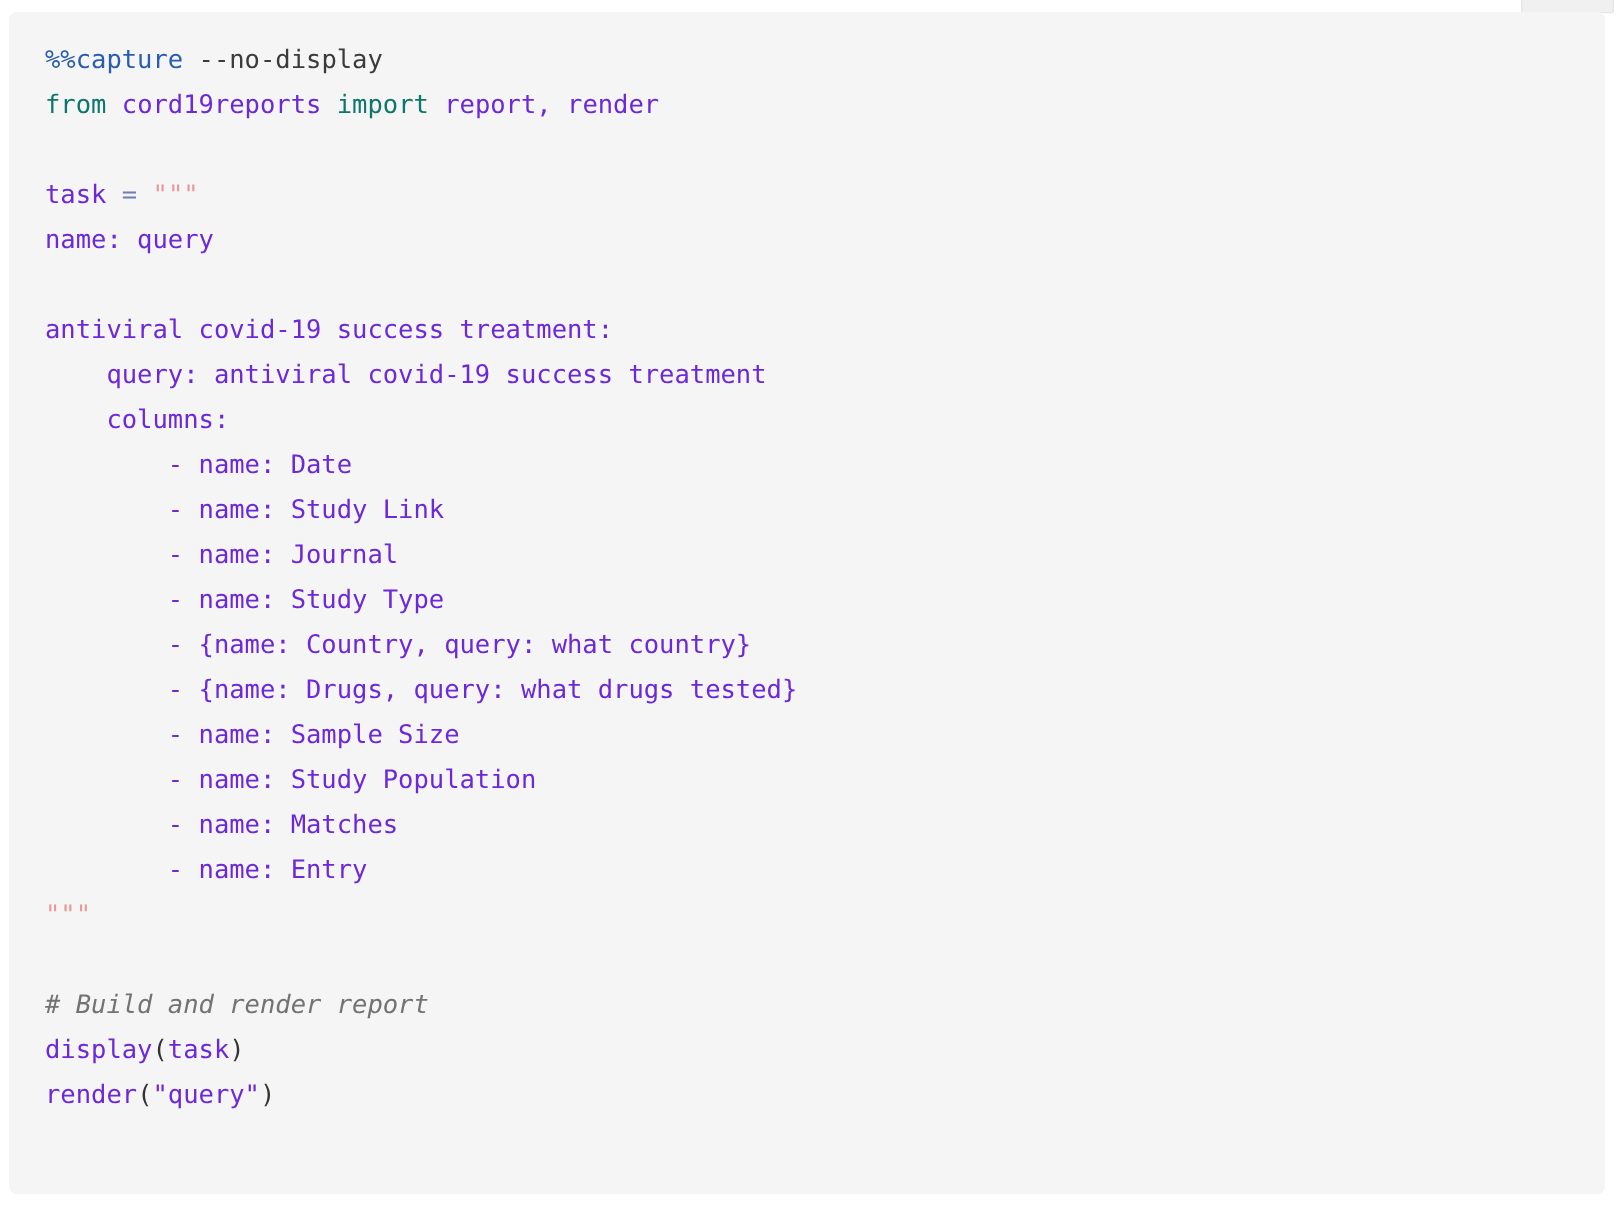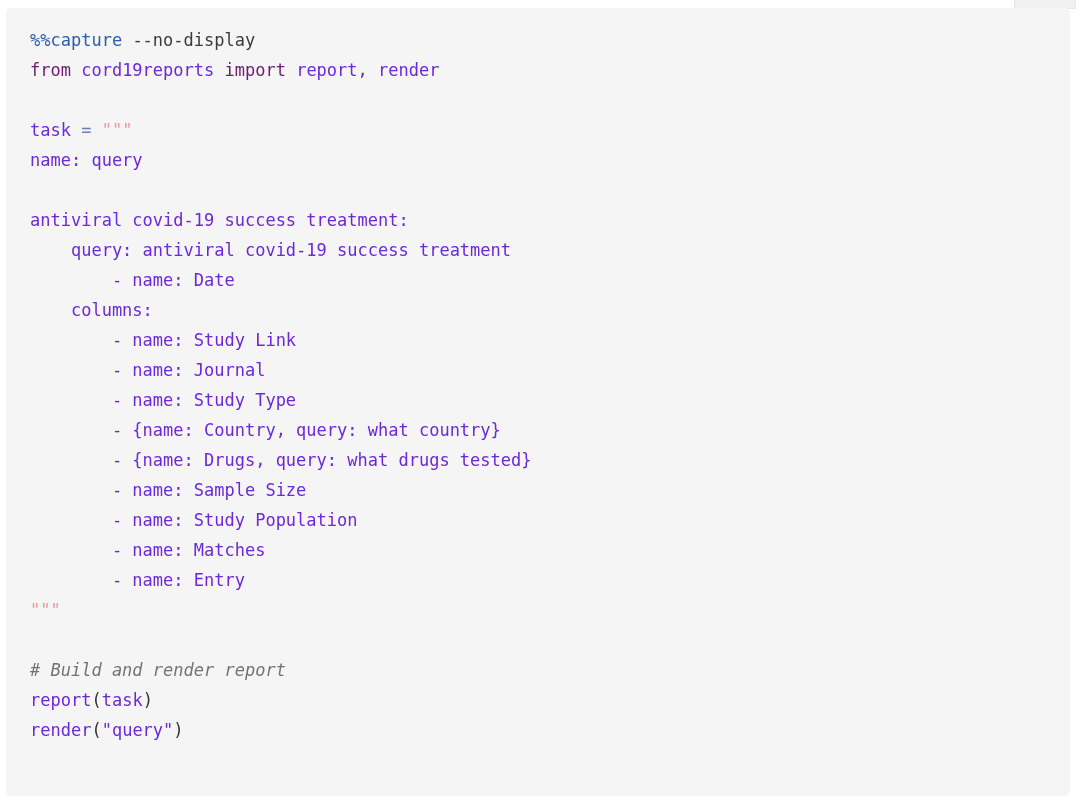--- a/index.html
+++ b/index.html
@@ -63,21 +63,21 @@
     font-size: 17px;
     letter-spacing: 0px;
     white-space: pre;
     color: #333333;
   }
   .code-line.blank { color: transparent; }
 
   
   .tok-magic      { color: #2a5db0; }            
   .tok-magic-arg  { color: #3b3b3b; }            
-  .tok-keyword    { color: #701a75; }            
+  .tok-keyword    { color: #0f766e; }            
   .tok-name       { color: #6d28d9; }            
   .tok-operator   { color: #6b7fb8; }            
   .tok-string     { color: #6d28d9; }            
   .tok-quote      { color: #e89a9a; }            
   .tok-comment    { color: #737373; font-style: italic; }
   .tok-punct      { color: #333333; }
 </style>
 </head>
 <body>
 
@@ -88,32 +88,32 @@
   <div id="code-cell">
     <div id="code-area">
         <div class="code-line"><span class="tok-magic">%%capture</span><span class="tok-punct"> </span><span class="tok-magic-arg">--no-display</span></div>
         <div class="code-line"><span class="tok-keyword">from</span><span class="tok-name"> cord19reports </span><span class="tok-keyword">import</span><span class="tok-name"> report, render</span></div>
         <div class="code-line blank">&nbsp;</div>
         <div class="code-line"><span class="tok-name">task </span><span class="tok-operator">=</span><span class="tok-punct"> </span><span class="tok-quote">"""</span></div>
         <div class="code-line"><span class="tok-string">name: query</span></div>
         <div class="code-line blank">&nbsp;</div>
         <div class="code-line"><span class="tok-string">antiviral covid-19 success treatment:</span></div>
         <div class="code-line"><span class="tok-string">    query: antiviral covid-19 success treatment</span></div>
+        <div class="code-line"><span class="tok-string">    columns:</span></div>
         <div class="code-line"><span class="tok-string">        - name: Date</span></div>
-        <div class="code-line"><span class="tok-string">    columns:</span></div>
         <div class="code-line"><span class="tok-string">        - name: Study Link</span></div>
         <div class="code-line"><span class="tok-string">        - name: Journal</span></div>
         <div class="code-line"><span class="tok-string">        - name: Study Type</span></div>
         <div class="code-line"><span class="tok-string">        - {name: Country, query: what country}</span></div>
         <div class="code-line"><span class="tok-string">        - {name: Drugs, query: what drugs tested}</span></div>
         <div class="code-line"><span class="tok-string">        - name: Sample Size</span></div>
         <div class="code-line"><span class="tok-string">        - name: Study Population</span></div>
         <div class="code-line"><span class="tok-string">        - name: Matches</span></div>
         <div class="code-line"><span class="tok-string">        - name: Entry</span></div>
         <div class="code-line"><span class="tok-quote">"""</span></div>
         <div class="code-line blank">&nbsp;</div>
         <div class="code-line"><span class="tok-comment"># Build and render report</span></div>
-        <div class="code-line"><span class="tok-name">report</span><span class="tok-punct">(</span><span class="tok-name">task</span><span class="tok-punct">)</span></div>
+        <div class="code-line"><span class="tok-name">display</span><span class="tok-punct">(</span><span class="tok-name">task</span><span class="tok-punct">)</span></div>
         <div class="code-line"><span class="tok-name">render</span><span class="tok-punct">(</span><span class="tok-string">"query"</span><span class="tok-punct">)</span></div>
       </div>
   </div>
 
 </div>
 
 </body></html>

